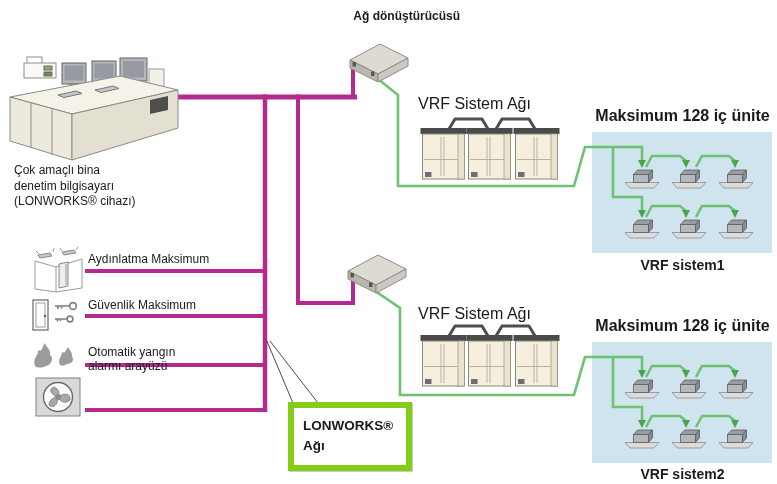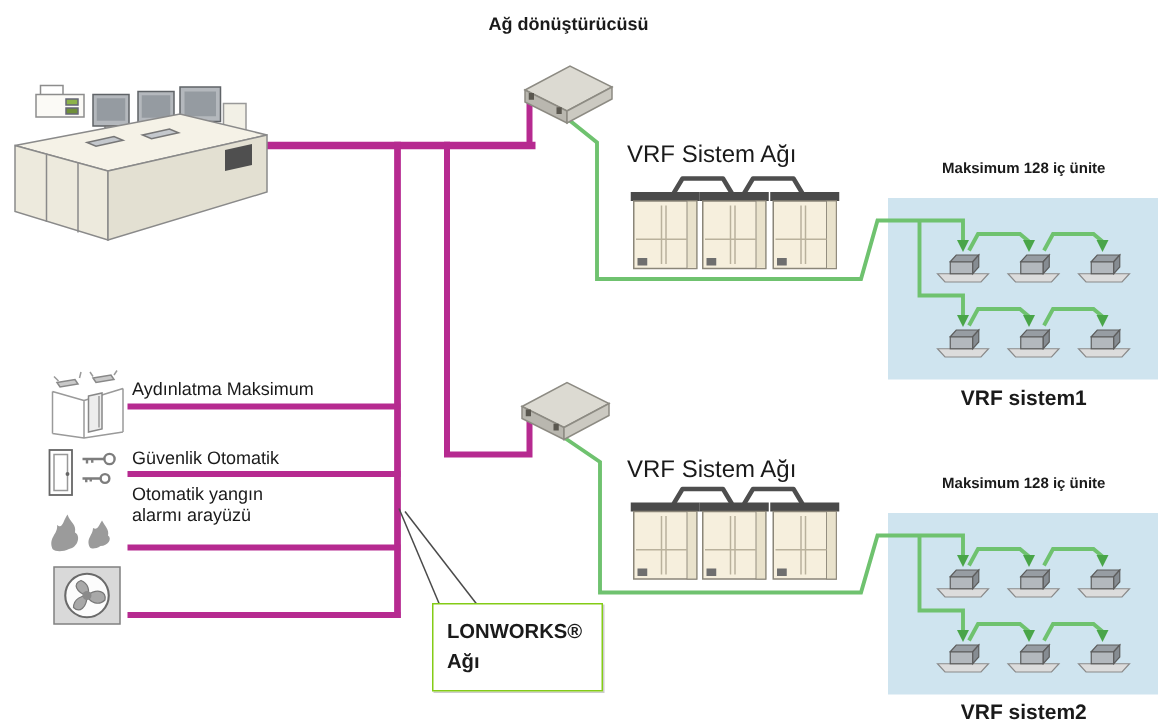--- a/index.html
+++ b/index.html
@@ -16,29 +16,29 @@
   }
   #wires{position:absolute;left:0;top:0;z-index:1;}
   .lon-line{stroke:var(--lon-line);fill:none;}
   .vrf-wire{stroke:var(--vrf-line);stroke-width:2.6;fill:none;}
   .vrf-arrow{fill:var(--vrf-arrow);stroke:none;}
   .callout-line{stroke:#4a4a4a;stroke-width:1;fill:none;}
   .bridge-dark{stroke:#4e4e4e;stroke-width:3;fill:none;stroke-linejoin:round;}
   .lbl{position:absolute;z-index:2;line-height:1.18;}
   .b{font-weight:bold;}
   .center{text-align:center;}
-  .converter-label{left:298px;top:9px;width:162px;font-size:12px;}
+  .converter-label{left:298px;top:9px;width:162px;font-size:12px;text-align:right;}
   .computer-caption{left:14px;top:163px;width:170px;font-size:12px;line-height:15.5px;}
   .sys-label{left:88px;font-size:12px;line-height:13.5px;}
   .vrf-net-label{font-size:16px;width:130px;}
-  .max-label{left:592px;width:181px;font-size:10px;}
+  .max-label{left:592px;width:181px;font-size:16px;}
   .sysname-label{left:592px;width:181px;font-size:14px;}
   .lonworks-box{
     left:288px;top:402px;width:94px;padding:8px 9px 9px 9px;background:#fff;
-    border:1px solid #84cc16;font-size:13.5px;font-weight:bold;line-height:20px;
+    border:6px solid #84cc16;font-size:13.5px;font-weight:bold;line-height:20px;
     box-shadow:1px 1px 0 #ccc;
   }
 </style>
 </head>
 <body>
 
 <div id="stage">
 
   <svg id="wires" width="777" height="484" viewBox="0 0 777 484">
 
@@ -200,24 +200,29 @@
         <path d="M22,19 C22,27 17,31 13,27 C13,21 19,19 22,19 Z"></path>
       </g>
       <circle cx="22" cy="19" r="3" fill="#8a8a8a"></circle>
     </g>
   </svg>
 
   <div class="lbl b center converter-label">
     <div>Ağ dönüştürücüsü</div>
   </div>
 
+  <div class="lbl computer-caption">
+    <div>Çok amaçlı bina</div>
+    <div>denetim bilgisayarı</div>
+    <div>(LONWORKS® cihazı)</div>
+  </div>
 
   <div class="lbl sys-label" style="top:253px">Aydınlatma Maksimum</div>
-  <div class="lbl sys-label" style="top:299px">Güvenlik Otomatik</div>
-  <div class="lbl sys-label" style="top:323px">
+  <div class="lbl sys-label" style="top:299px">Güvenlik Maksimum</div>
+  <div class="lbl sys-label" style="top:346px">
     <div>Otomatik yangın</div>
     <div>alarmı arayüzü</div>
   </div>
 
   <div class="lbl vrf-net-label" style="left:418px;top:95px">VRF Sistem Ağı</div>
   <div class="lbl vrf-net-label" style="left:418px;top:305px">VRF Sistem Ağı</div>
 
   <div class="lbl b center max-label" style="top:107px">Maksimum 128 iç ünite</div>
   <div class="lbl b center max-label" style="top:317px">Maksimum 128 iç ünite</div>
 

